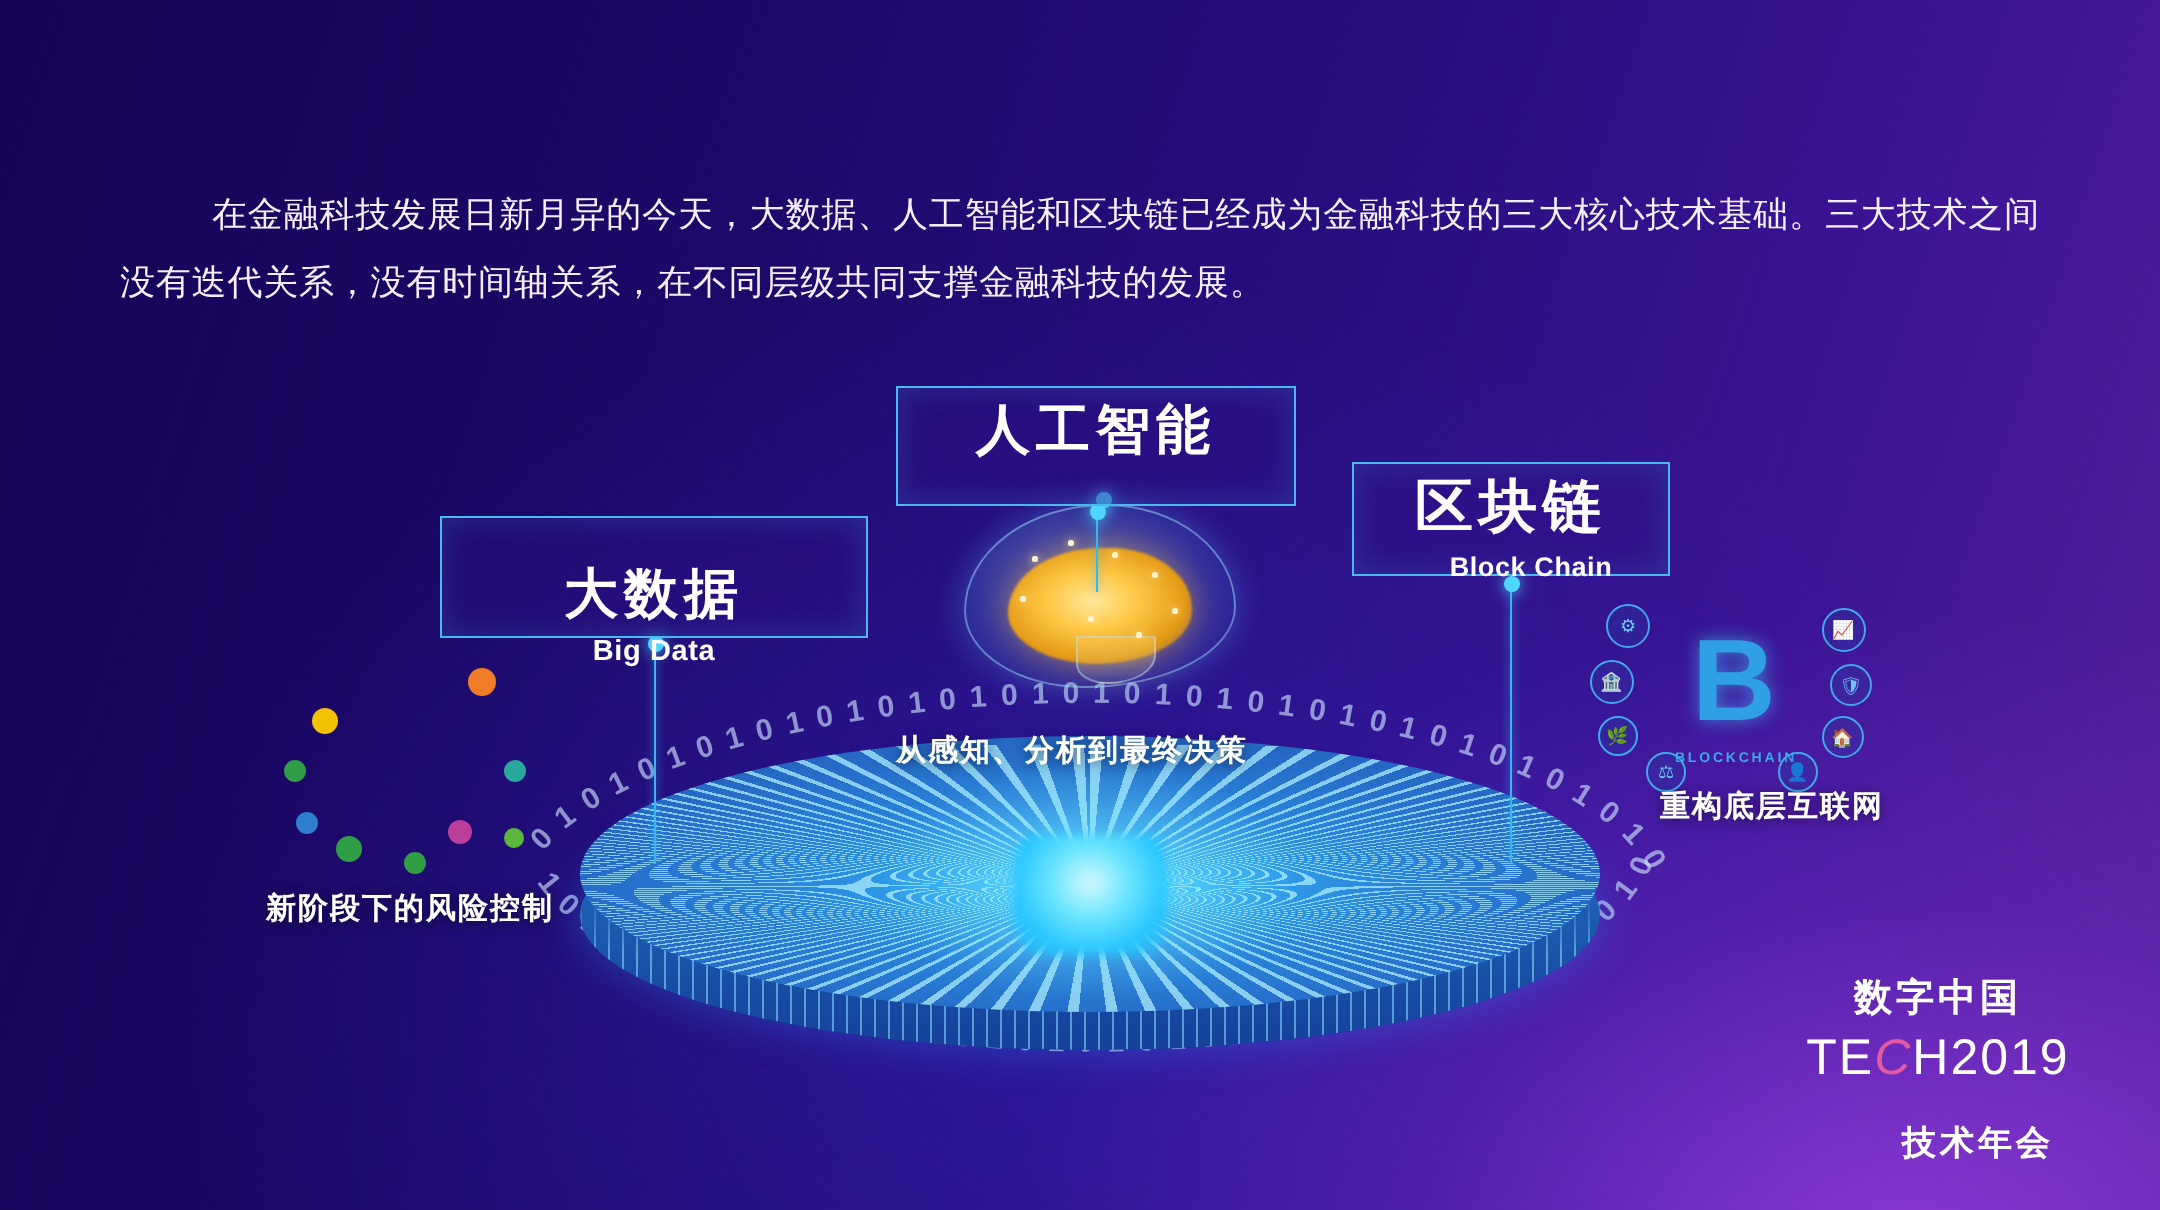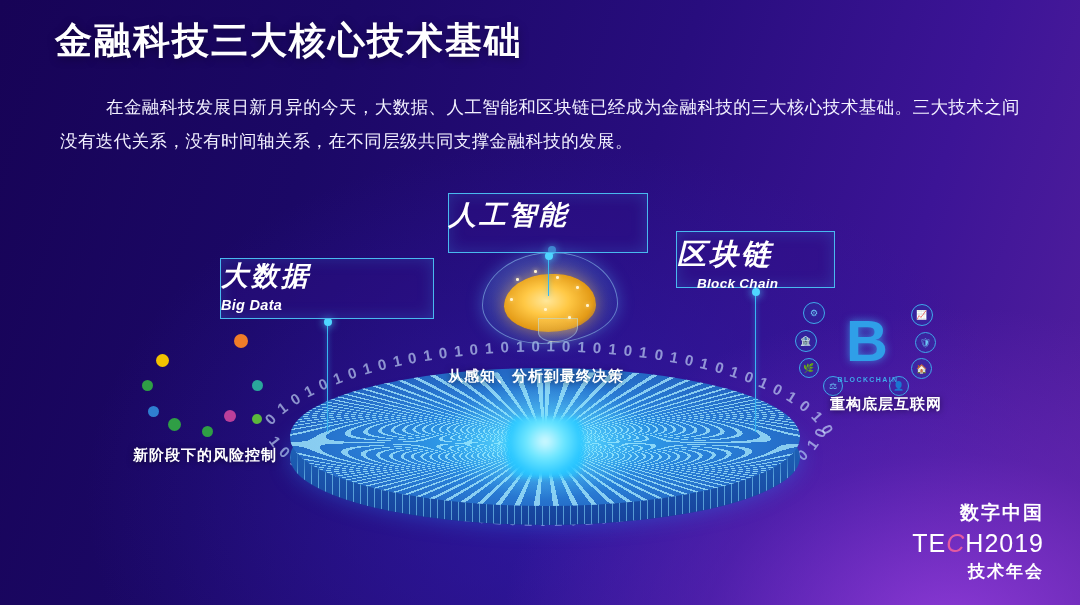--- a/index.html
+++ b/index.html
@@ -55,24 +55,24 @@
     background:radial-gradient(ellipse at 50% 40%, #d5f9ff 0%, #6de6ff 34%, #25c4ff 70%, rgba(20,150,230,0) 100%);
     filter:blur(2.5px);
   }
   .disc-glow{
     position:absolute;left:50%;top:52%;transform:translate(-50%,-50%);
     width:210px;height:120px;border-radius:50%;
     background:radial-gradient(ellipse,rgba(120,235,255,.62) 0%,rgba(60,190,255,0) 70%);
   }
   
   .card{position:absolute;border:1px solid #49b9ef;background:rgba(46,16,132,.40);
-        text-align:left;box-shadow:0 0 16px rgba(60,170,240,.22) inset;font-style:italic;}
+        text-align:center;box-shadow:0 0 16px rgba(60,170,240,.22) inset;}
   .card .cn{color:#fff;font-size:27px;font-weight:bold;letter-spacing:3px;line-height:1;}
   .card .en{color:#fff;font-size:14.5px;font-weight:bold;letter-spacing:.3px;margin-top:7px;}
-  #card-bigdata{left:220px;top:258px;width:214px;height:61px;padding-top:4px;}
+  #card-bigdata{left:220px;top:258px;width:214px;height:61px;padding-top:25px;}
   #card-ai{left:448px;top:193px;width:200px;height:60px;padding-top:8px;}
   #card-bc{left:676px;top:231px;width:159px;height:57px;padding-top:8px;}
   #card-bc .cn{font-size:29px;}
   #card-bc .en{font-size:13.5px;padding-left:20px;}
   
   .conn{position:absolute;width:1px;background:#37b6f2;box-shadow:0 0 5px #37b6f2;}
   .conn .dot{position:absolute;left:-3.5px;top:-4px;width:8px;height:8px;border-radius:50%;
              background:#4fd6ff;box-shadow:0 0 8px #4fd6ff;}
   #conn-bd{left:327px;top:322px;height:110px;}
   #conn-ai{left:548px;top:256px;height:40px;}
@@ -112,32 +112,31 @@
      background:radial-gradient(ellipse at 46% 46%,#ffe79a 0%,#ffc845 32%,#e39a16 66%,rgba(190,120,10,.25) 100%);
      filter:blur(.6px);box-shadow:0 0 18px rgba(255,190,60,.55);}
   .brain-stem{position:absolute;left:56px;top:66px;width:40px;height:24px;
      border-radius:0 0 60% 40%;border:1px solid rgba(180,230,255,.45);
      background:linear-gradient(180deg,rgba(255,200,80,.45),rgba(120,190,255,.10));}
   .brain-dot{position:absolute;width:2.5px;height:2.5px;border-radius:50%;background:#fff4cf;
              box-shadow:0 0 4px #ffe29a;}
   .brain-pin{position:absolute;left:66px;top:-6px;width:8px;height:8px;border-radius:50%;
              background:#4fd6ff;box-shadow:0 0 8px #4fd6ff;}
   
-  .logo{position:absolute;right:36px;bottom:22px;width:150px;text-align:right;color:#fff;}
+  .logo{position:absolute;right:36px;bottom:22px;width:150px;text-align:center;color:#fff;}
   .logo .l1{font-size:19px;font-weight:bold;letter-spacing:2px;}
   .logo .l2{font-size:25px;font-weight:normal;letter-spacing:1px;margin-top:3px;}
   .logo .l2 em{font-style:italic;color:#e45aa0;}
-  .logo .l3{font-size:17px;font-weight:bold;letter-spacing:2px;margin-top:2px;padding-left:40px;}
+  .logo .l3{font-size:17px;font-weight:bold;letter-spacing:2px;margin-top:16px;padding-left:40px;}
 </style>
 </head>
 <body>
 
 <div class="slide">
 
-  <div class="title">金融科技三大核心技术基础</div>
   <div class="body-text">在金融科技发展日新月异的今天，大数据、人工智能和区块链已经成为金融科技的三大核心技术基础。三大技术之间没有迭代关系，没有时间轴关系，在不同层级共同支撑金融科技的发展。</div>
 
   <div class="ring">
     <svg viewBox="0 0 600 230" preserveAspectRatio="none">
       <defs>
         <path id="arcBack" d="M 20,118 A 285,104 0 0 1 580,118"></path>
         <path id="arcFront" d="M 18,112 A 285,112 0 0 0 582,112"></path>
       </defs>
       <text>
         <textPath href="#arcBack" startOffset="2%">0101010101010101010101010101010101010101</textPath>

